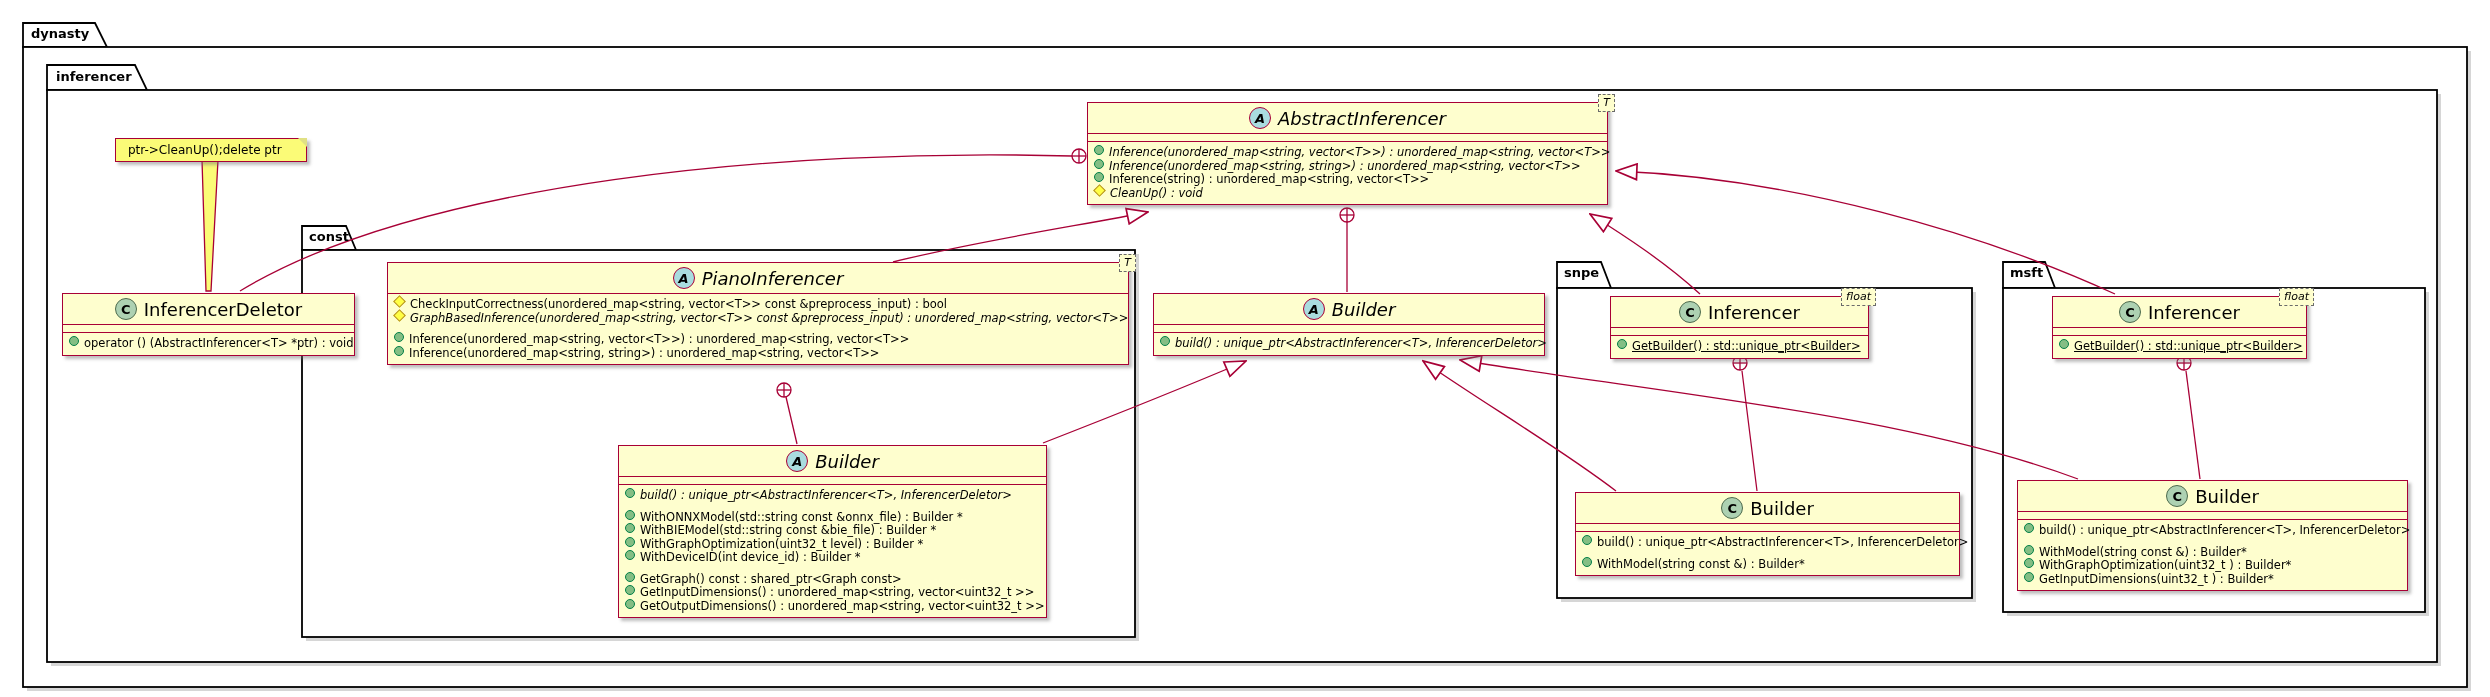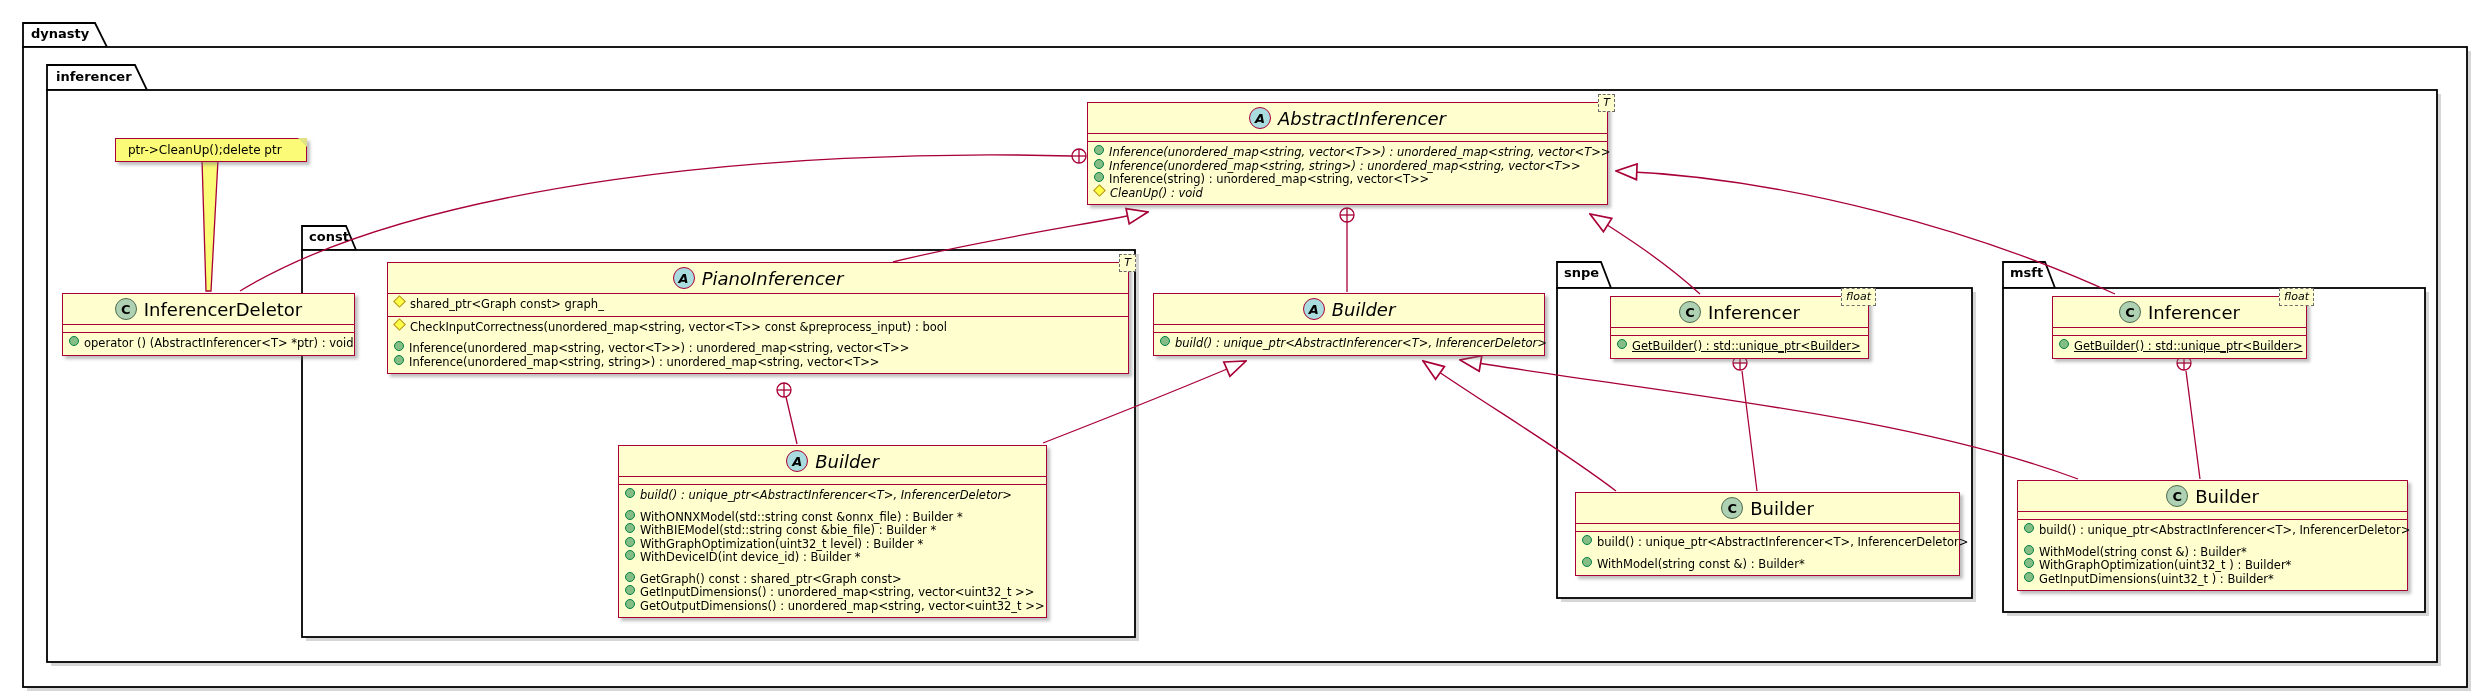--- a/index.html
+++ b/index.html
@@ -172,27 +172,25 @@
 
   <div class="uml-class" style="left:387px;top:262px;width:740px;">
     <div class="tpl">T</div>
     <div class="title">
       <span class="spot spot-a">A</span>
       <span class="cname it">PianoInferencer</span>
     </div>
     <div class="comp">
       <div class="row">
           <span class="vis prot"></span>
-          <span class="mtext">shared_ptr&lt;Graph const&gt; graph_</span>
-        </div>
-    </div>
-    <div class="comp">
+          <span class="mtext">CheckInputCorrectness(unordered_map&lt;string, vector&lt;T&gt;&gt; const &amp;preprocess_input) : bool</span>
+        </div>
       <div class="row">
           <span class="vis prot"></span>
-          <span class="mtext">CheckInputCorrectness(unordered_map&lt;string, vector&lt;T&gt;&gt; const &amp;preprocess_input) : bool</span>
+          <span class="mtext it">GraphBasedInference(unordered_map&lt;string, vector&lt;T&gt;&gt; const &amp;preprocess_input) : unordered_map&lt;string, vector&lt;T&gt;&gt;</span>
         </div>
       <div class="row blank"></div>
       <div class="row">
           <span class="vis pub"></span>
           <span class="mtext">Inference(unordered_map&lt;string, vector&lt;T&gt;&gt;) : unordered_map&lt;string, vector&lt;T&gt;&gt;</span>
         </div>
       <div class="row">
           <span class="vis pub"></span>
           <span class="mtext">Inference(unordered_map&lt;string, string&gt;) : unordered_map&lt;string, vector&lt;T&gt;&gt;</span>
         </div>

